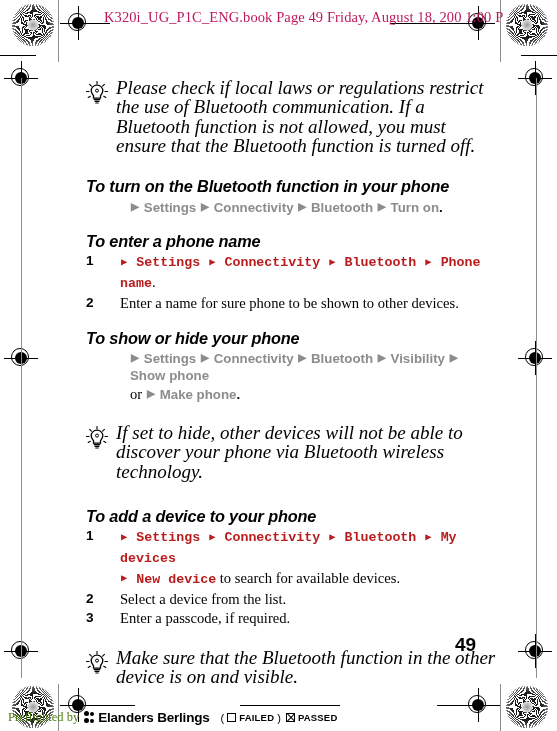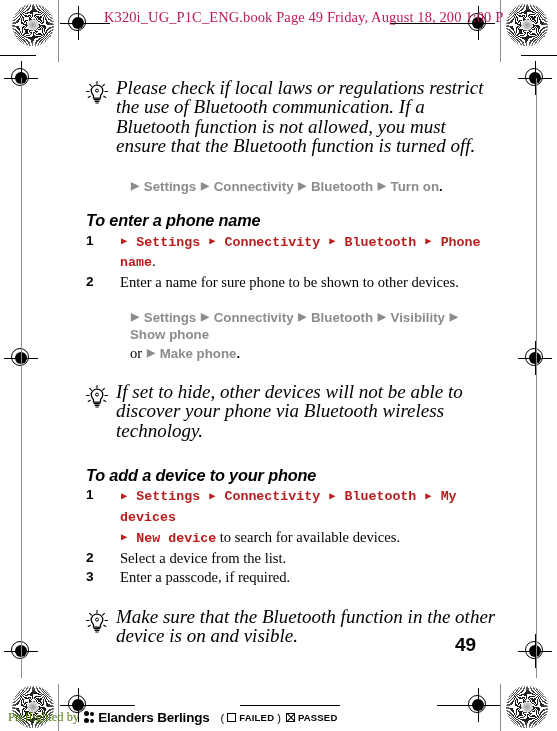--- a/index.html
+++ b/index.html
@@ -375,20 +375,21 @@
         <path d="M13 5.2 C 9.6 5.2 7.2 7.7 7.2 10.8 C 7.2 13.1 8.6 14.4 9.5 15.7 L 9.5 18.2 L 16.5 18.2 L 16.5 15.7 C 17.4 14.4 18.8 13.1 18.8 10.8 C 18.8 7.7 16.4 5.2 13 5.2 Z" fill="none" stroke="#000" stroke-width="1.3"></path>
         <path d="M10.2 19.6 L 15.8 19.6 M 11 21.3 L 15 21.3 M 11.8 23 L 14.2 23" stroke="#000" stroke-width="1.2" stroke-linecap="round" fill="none"></path>
         <circle cx="13" cy="10.6" r="1.5" fill="none" stroke="#000" stroke-width="1"></circle>
       </svg>
     </span>
     <p>Please check if local laws or regulations restrict the use of Bluetooth communication. If a Bluetooth function is not allowed, you must ensure that the Bluetooth function is turned off.</p>
   </div>
 
   <div class="spacer-md"></div>
 
+  <h2 class="section-title">To turn on the Bluetooth function in your phone</h2>
   <p class="path-line">
     <span class="tri">▶</span>
     <span>Settings</span>
     <span class="tri">▶</span>
     <span>Connectivity</span>
     <span class="tri">▶</span>
     <span>Bluetooth</span>
     <span class="tri">▶</span>
     <span>Turn on</span><span class="period">.</span>
   </p>
@@ -410,20 +411,21 @@
         <span>Phone name</span></span><span>.</span>
     </li>
     <li>
       <span class="num">2</span>
       <span>Enter a name for sure phone to be shown to other devices.</span>
     </li>
   </ol>
 
   <div class="spacer-md"></div>
 
+  <h2 class="section-title">To show or hide your phone</h2>
   <p class="path-line">
     <span class="tri">▶</span>
     <span>Settings</span>
     <span class="tri">▶</span>
     <span>Connectivity</span>
     <span class="tri">▶</span>
     <span>Bluetooth</span>
     <span class="tri">▶</span>
     <span>Visibility</span>
     <span class="tri">▶</span>

